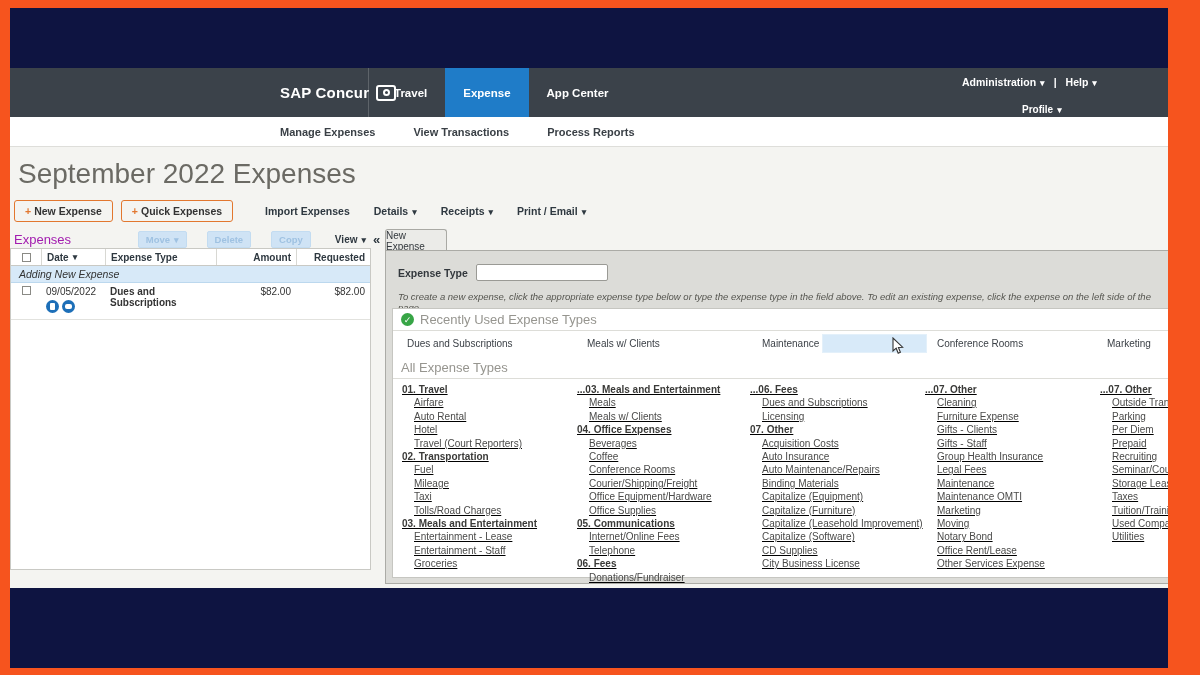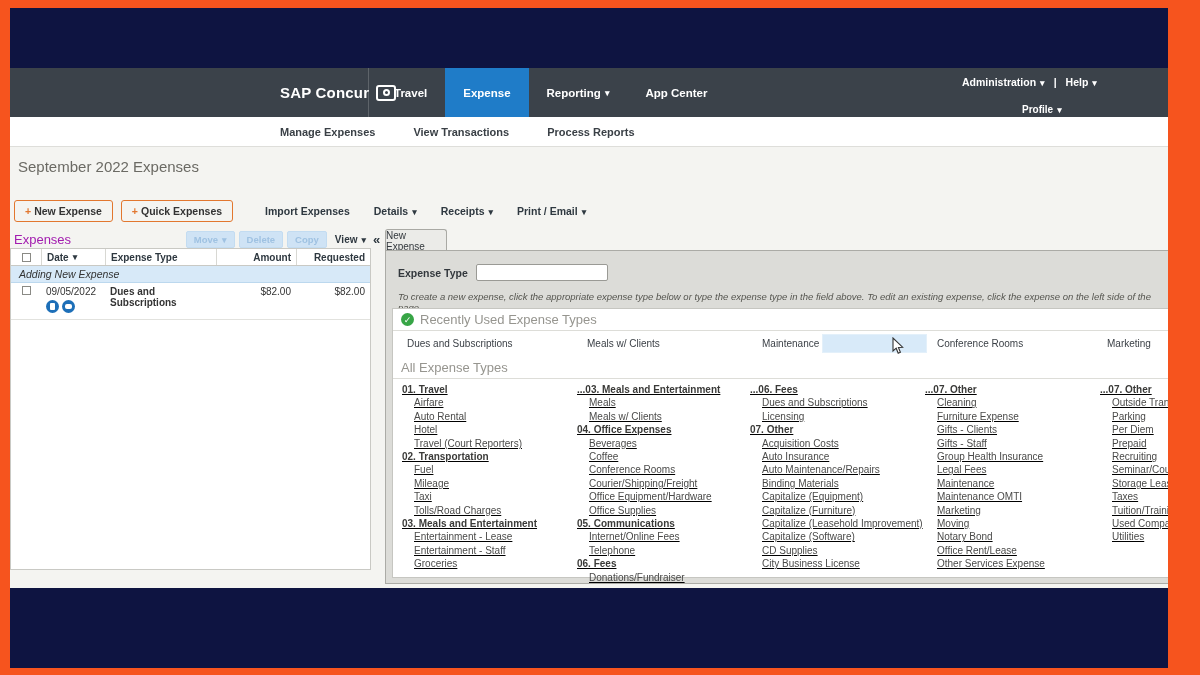--- a/index.html
+++ b/index.html
@@ -33,33 +33,33 @@
   .avatar { width: 22px; height: 20px; }
   .avatar .head { width: 9px; height: 9px; border-radius: 50%; background: #fff; margin: 0 auto; }
   .avatar .torso { width: 18px; height: 9px; border-radius: 9px 9px 0 0; background: #fff; margin: 1px auto 0; }
 
   
   .subnav { position: absolute; left: 0; top: 109px; width: 100%; height: 30px; background: #fff;
             border-bottom: 1px solid #DEDEDA; display: flex; align-items: center; padding-left: 270px; }
   .subnav-item { font-size: 11px; font-weight: bold; color: #3A4046; margin-right: 38px; }
 
   
-  .page-title { position: absolute; left: 8px; top: 150px; font-size: 15px; font-weight: 300; color: #6B6A64; }
+  .page-title { position: absolute; left: 8px; top: 150px; font-size: 28px; font-weight: 300; color: #6B6A64; }
   .toolbar { position: absolute; left: 4px; top: 192px; display: flex; align-items: center; }
   .btn-orange { border: 1px solid #E2772F; border-radius: 3px; background: transparent;
                 font-family: inherit; font-size: 10.5px; font-weight: bold; color: #333;
                 padding: 4px 10px; margin-right: 8px; cursor: pointer; }
   .btn-orange .plus { color: #E2772F; font-weight: bold; margin-right: 3px; }
   .tool-link { font-size: 10.5px; font-weight: bold; color: #2E3840; margin-left: 24px; }
 
   
   .lp-head { position: absolute; left: 0; top: 222px; width: 360px; height: 18px;
              display: flex; align-items: center; }
   .lp-title { font-size: 13px; color: #a21caf; margin-left: 4px; flex: 0 0 auto; }
-  .lp-actions { margin-left: auto; display: flex; align-items: center; gap: 4px; text-align: center; }
+  .lp-actions { margin-left: auto; display: flex; align-items: center; gap: 20px; text-align: center; }
   .btn-disabled { background: #CFE3F5; border: 1px solid #C3DCF1; border-radius: 2px;
                   color: #9FC2E2; font-size: 9.5px; font-weight: bold; padding: 2px 7px; }
   .lp-view { font-size: 10px; font-weight: bold; color: #2E3840; margin: 0 4px; }
   .collapse { position: absolute; left: 363px; top: 224px; font-size: 13px; font-weight: bold; color: #2E3840; }
 
   .left-panel { position: absolute; left: 0; top: 240px; width: 361px; height: 322px;
                 background: #fff; border: 1px solid #C9C9C4; }
   .trow { display: grid; grid-template-columns: 30px 64px 1fr 80px 74px; align-items: start; }
   .thead { height: 17px; border-bottom: 1px solid #C9C9C4; font-size: 10px; font-weight: bold; color: #2E3840; }
   .thead > div { height: 100%; display: flex; align-items: center; padding: 0 5px; border-left: 1px solid #D8D8D3; }
@@ -126,21 +126,20 @@
       <div class="brand">
         <span class="brand-text">SAP Concur</span>
         <span class="brand-logo">
             <i></i>
           </span>
       </div>
       <div class="nav-sep"></div>
       <div class="main-nav">
           <div class="nav-item">Travel</div>
           <div class="nav-item active">Expense</div>
-          <div class="nav-item">Reporting<span class="caret"></span></div>
           <div class="nav-item">App Center</div>
         </div>
       <div class="admin-row">
         <span><span>Administration</span><span class="caret"></span></span>
         <span>|</span>
         <span><span>Help</span><span class="caret"></span></span>
       </div>
       <div class="profile-row">
         <span><span>Profile</span><span class="caret"></span></span>
         <span class="avatar"><span class="head"></span><span class="torso"></span></span>

